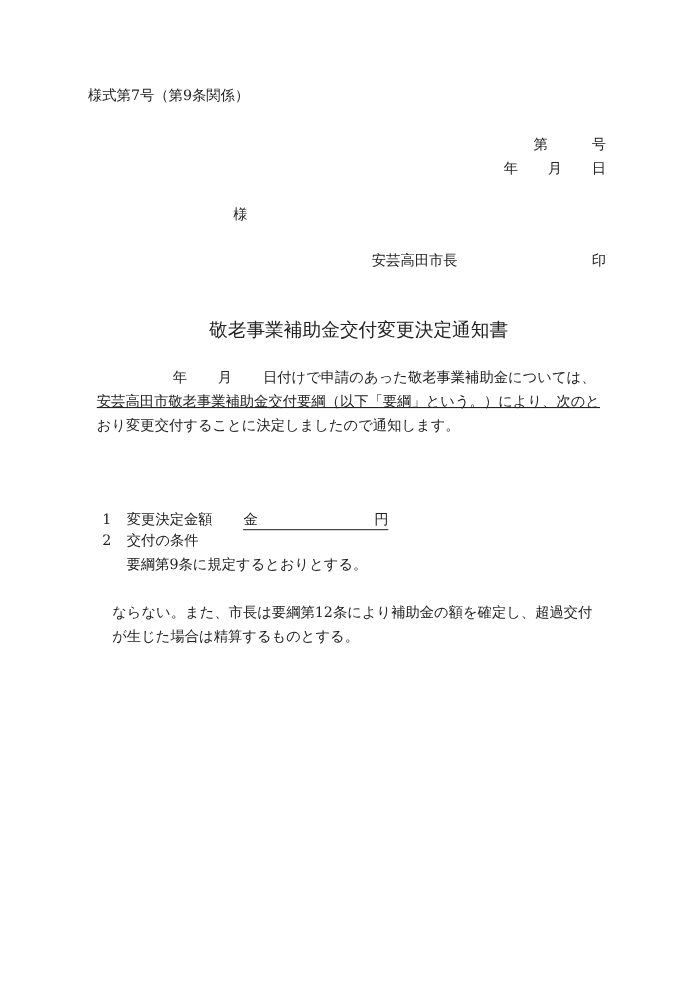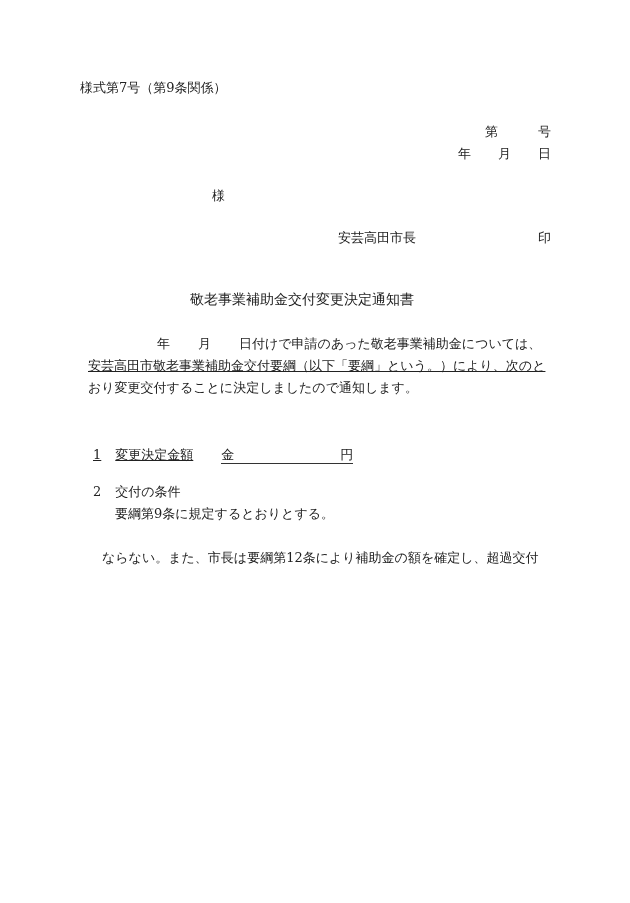--- a/index.html
+++ b/index.html
@@ -18,32 +18,32 @@
     }
     .abs { position: absolute; white-space: nowrap; line-height: 1; }
     .form-no { left: 80px; top: 81px; }
     .num-line { left: 485px; top: 125px; }
     .num-line .sp { display: inline-block; width: 40px; }
     .date-line { left: 458px; top: 147px; }
     .date-line .sp { display: inline-block; width: 27px; }
     .sama { left: 212px; top: 189px; }
     .mayor { left: 338px; top: 231px; }
     .seal { left: 538px; top: 231px; }
-    .title { left: 190px; top: 292px; font-size: 14px; }
+    .title { left: 190px; top: 292px; font-size: 17px; }
     .body-text {
       position: absolute;
       left: 91px;
       top: 333px;
       width: 470px;
       line-height: 22px;
       white-space: normal;
     }
     .body-text .indent1 { display: inline-block; width: 66px; }
     .body-text .gap { display: inline-block; width: 28px; }
-    .item1 { left: 93px; top: 448px; text-decoration: underline; }
+    .item1 { left: 93px; top: 466px; }
     .item1 .label { margin-left: 14px; }
     .item1 .amount {
       display: inline-block;
       margin-left: 28px;
       width: 132px;
       border-bottom: 1px solid #333;
       padding-bottom: 2px;
       position: relative;
     }
     .item1 .amount .yen { position: absolute; right: 0; top: 0; }
@@ -91,13 +91,14 @@
   <span>1</span><span class="label">変更決定金額</span><span class="amount"><span>金</span><span class="yen">円</span></span>
 </div>
 
 <div class="abs item2">
   <span>2</span><span class="label">交付の条件</span>
 </div>
 <div class="abs item2-sub">要綱第9条に規定するとおりとする。</div>
 
 <div class="item3">
   <span class="cont">ならない。また、市長は要綱第12条により補助金の額を確定し、超過交付</span>
+  <span class="cont">が生じた場合は精算するものとする。</span>
 </div>
 
 </body></html>

